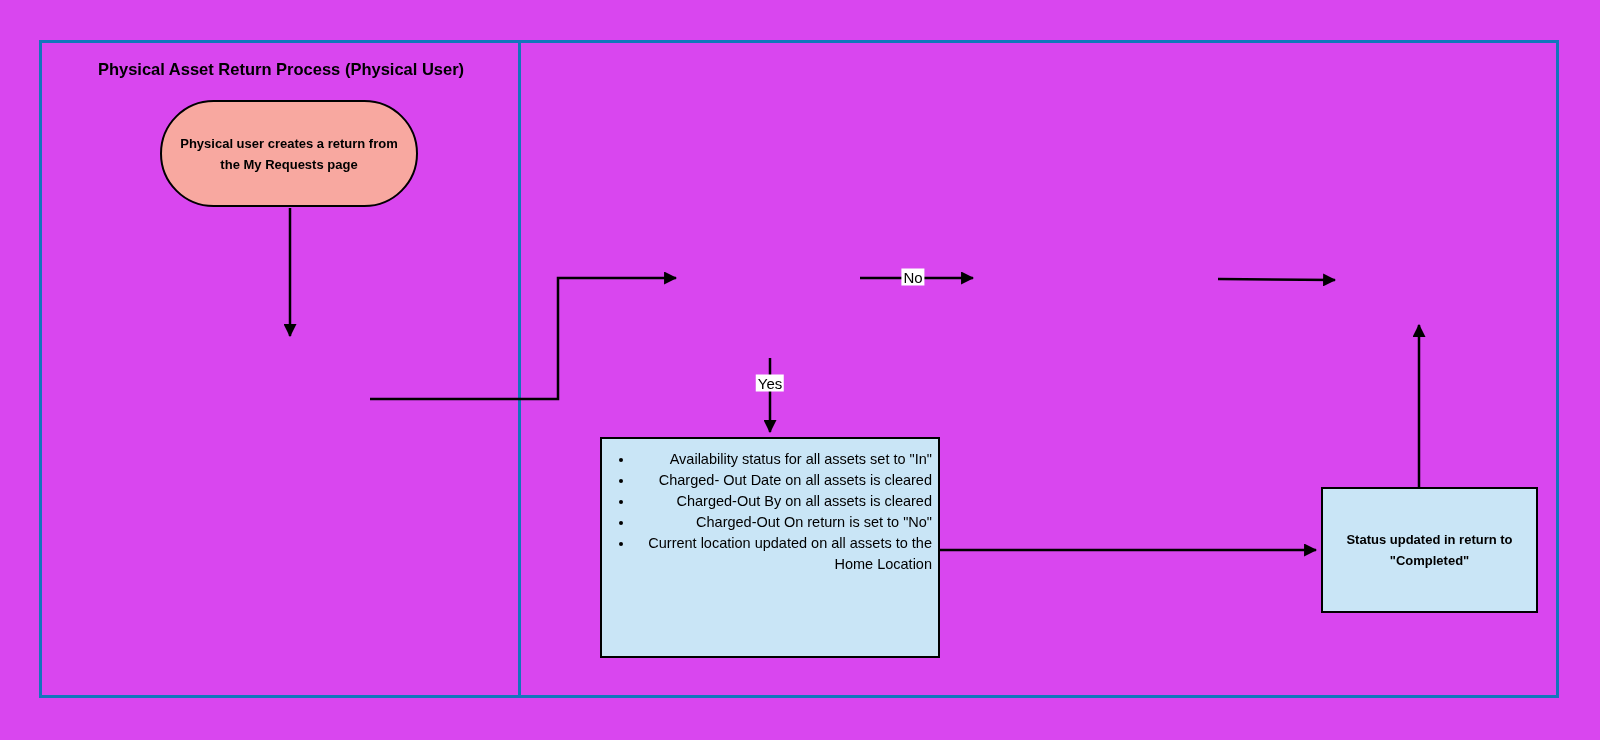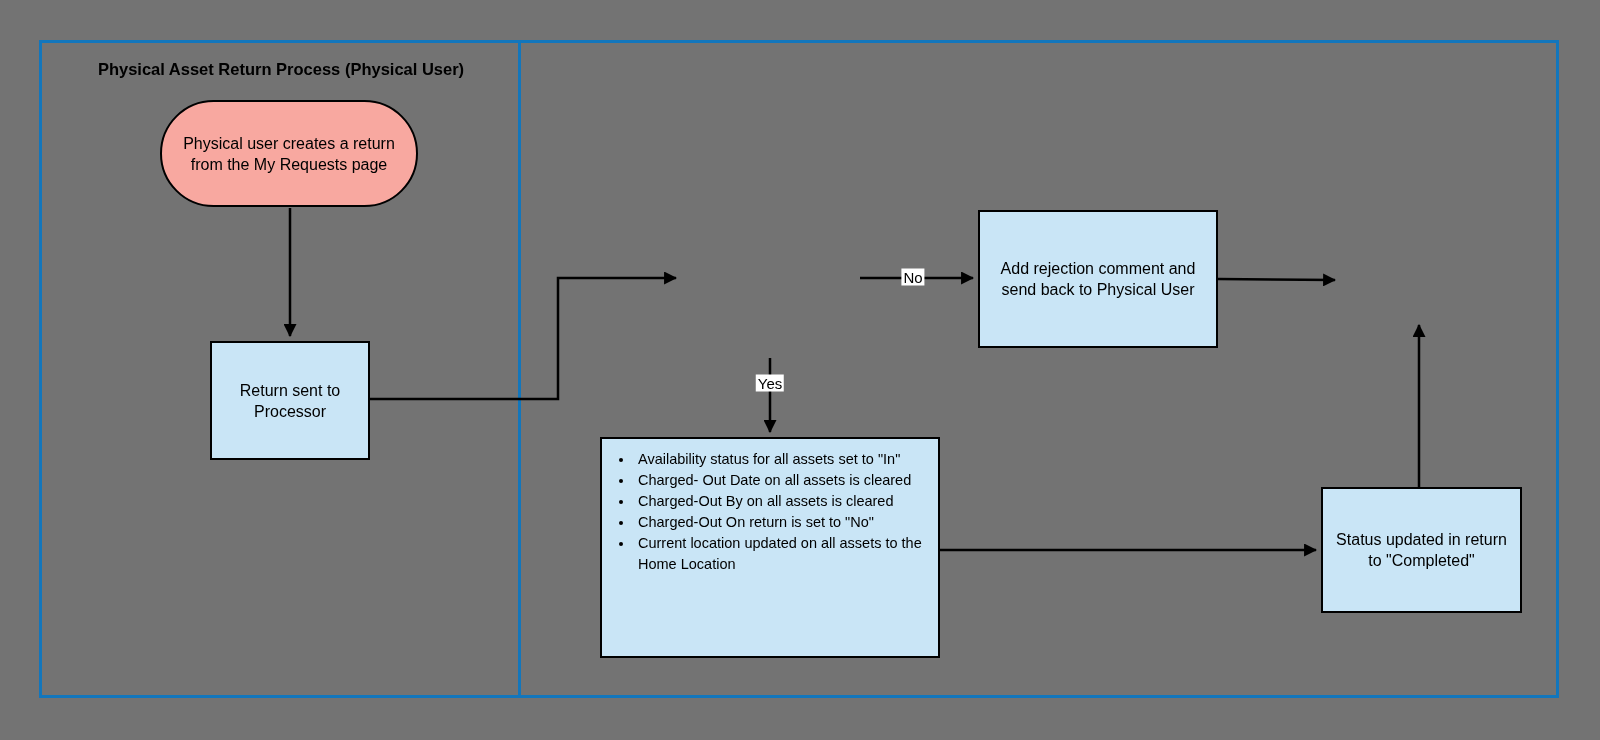--- a/index.html
+++ b/index.html
@@ -6,21 +6,21 @@
     margin: 0;
     padding: 0;
     background: #ffffff;
     font-family: "Liberation Sans", sans-serif;
     color: #000000;
   }
   #canvas {
     position: relative;
     width: 1600px;
     height: 740px;
-    background: #737373;
+    background: #d946ef;
     overflow: hidden;
   }
   
   .lane-frame {
     position: absolute;
     left: 39px;
     top: 40px;
     width: 1520px;
     height: 658px;
     border: 3px solid #1276bc;
@@ -47,23 +47,24 @@
   .lane-title.right { left: 1043px; }
 
   
   .node {
     position: absolute;
     box-sizing: border-box;
     display: flex;
     align-items: center;
     justify-content: center;
     text-align: center;
-    font-size: 16px;
+    font-size: 13px;
     line-height: 21px;
     border: 2.5px solid #000000;
+    font-weight: bold;
   }
   .stadium { background: #f8a8a0; }
   .process { background: #c9e5f6; }
 
   #node-start {
     left: 160px; top: 100px; width: 258px; height: 107px;
     border-radius: 54px; padding: 0 16px;
   }
   #node-return-sent {
     left: 210px; top: 341px; width: 160px; height: 119px;
@@ -71,21 +72,21 @@
   }
   #node-rejection {
     left: 978px; top: 210px; width: 240px; height: 138px;
     padding: 0 8px;
   }
   #node-end {
     left: 1340px; top: 240px; width: 158px; height: 80px;
     border-radius: 40px;
   }
   #node-status {
-    left: 1321px; top: 487px; width: 201px; height: 126px;
+    left: 1321px; top: 487px; width: 217px; height: 126px;
     padding: 0 12px;
   }
 
   
   #decision-wrap {
     position: absolute;
     left: 681px; top: 199px; width: 179px; height: 159px;
   }
   #decision-wrap svg { position: absolute; left: 0; top: 0; }
   #decision-label {
@@ -101,20 +102,21 @@
     background: #c9e5f6;
     border: 2.5px solid #000000;
     position: absolute;
     box-sizing: border-box;
     font-size: 14.5px;
     line-height: 21px;
   }
   #node-actions ul {
     margin: 10px 6px 0 10px;
     padding-left: 22px;
+    text-align: right;
   }
   #node-actions li {
     padding-left: 4px;
     margin: 0;
   }
 
   
   .edge-label {
     position: absolute;
     transform: translate(-50%, -50%);
@@ -152,28 +154,22 @@
     <path d="M1218,279 L1335,280" fill="none" stroke="#000000" stroke-width="2.5" marker-end="url(#arrow)"></path>
     <path d="M770,358 L770,432" fill="none" stroke="#000000" stroke-width="2.5" marker-end="url(#arrow)"></path>
     <path d="M940,550 L1316,550" fill="none" stroke="#000000" stroke-width="2.5" marker-end="url(#arrow)"></path>
     <path d="M1419,487 L1419,325" fill="none" stroke="#000000" stroke-width="2.5" marker-end="url(#arrow)"></path>
   </svg>
 
   <div id="node-start" class="node stadium">
     <span>Physical user creates a return from the My Requests page</span>
   </div>
 
-  <div id="node-return-sent" class="node process">
-    <span>Return sent to Processor</span>
-  </div>
 
 
-  <div id="node-rejection" class="node process">
-    <span>Add rejection comment and send back to Physical User</span>
-  </div>
 
 
   <div id="node-actions">
     <ul>
       <li>Availability status for all assets set to "In"</li>
       <li>Charged- Out Date on all assets is cleared</li>
       <li>Charged-Out By on all assets is cleared</li>
       <li>Charged-Out On return  is set to "No"</li>
       <li>Current location updated on all assets to the Home Location</li>
     </ul>

